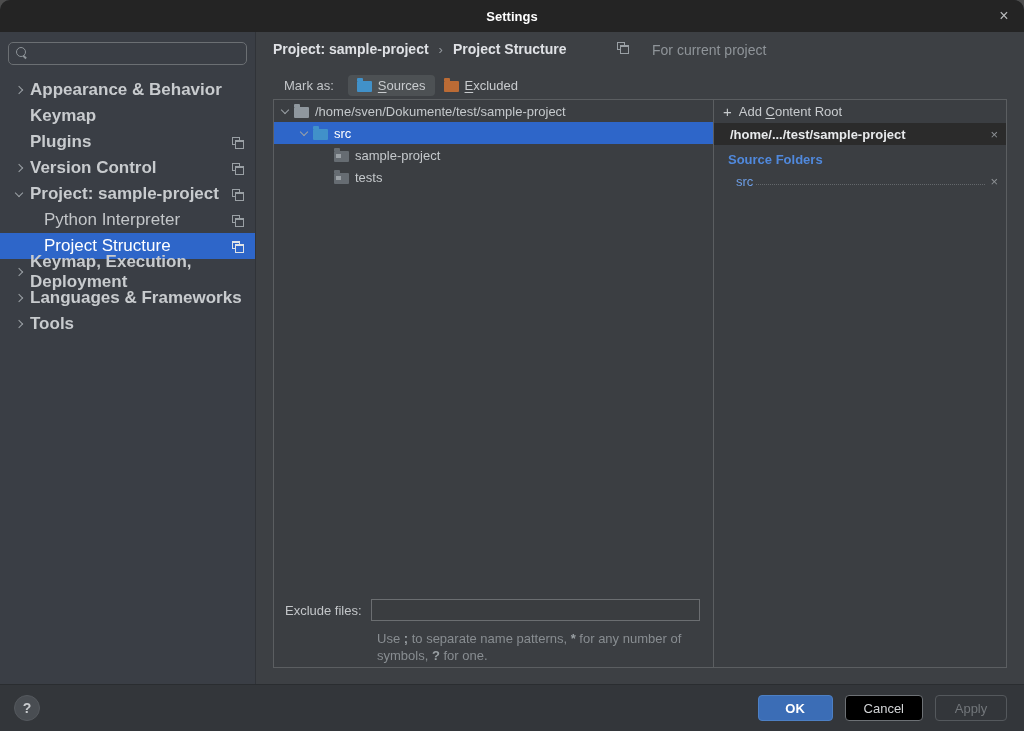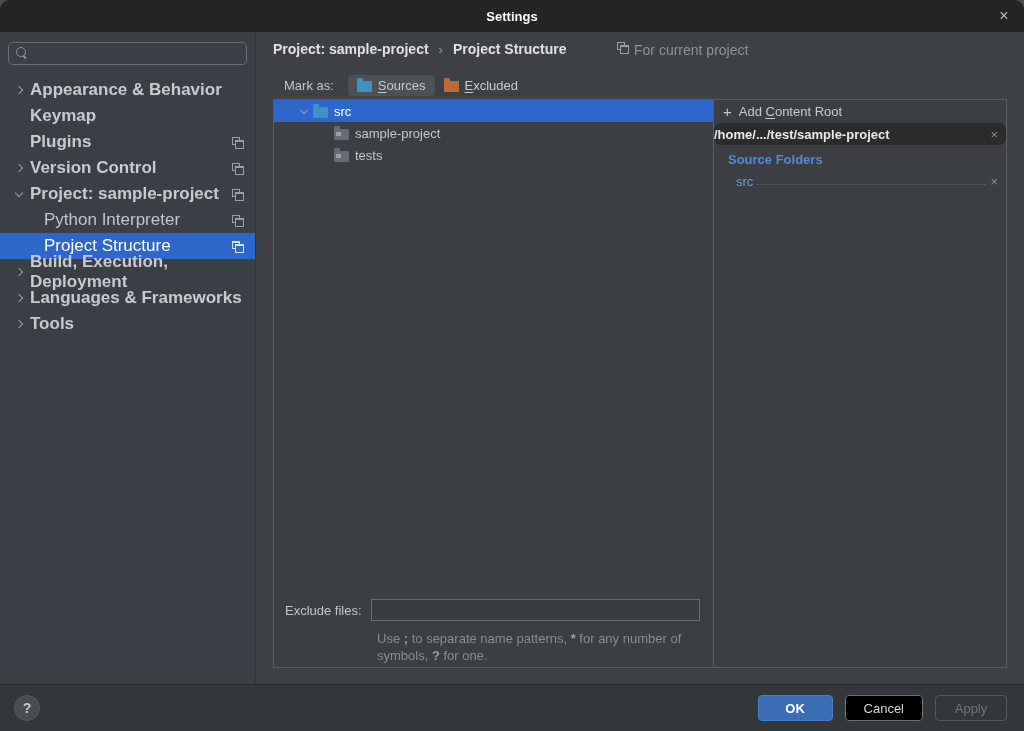--- a/index.html
+++ b/index.html
@@ -74,21 +74,21 @@
   .nav-item.selected .dup-icon::before,
   .nav-item.selected .dup-icon::after { border-color:#dfe3e7;
     box-shadow:inset 0 2px 0 -1px #dfe3e7, inset 0 4px 0 -3px #dfe3e7; }
   
   .main { position:absolute; left:257px; top:32px; right:0; bottom:47px; background:#3d4044; }
   .crumbs {
     position:absolute; left:16px; top:9px; display:flex; align-items:center;
     font-size:14px; color:#dfe1e5; font-weight:bold;
   }
   .crumb-sep { color:#93989d; font-weight:normal; margin:0 10px; font-size:13px; }
-  .scope { position:absolute; left:360px; top:10px; display:flex; align-items:center; gap:6px;
+  .scope { position:absolute; left:360px; top:10px; display:flex; align-items:center; gap:24px;
     color:#8f9499; font-size:14px; }
   .scope .dup-icon { position:static; }
   .scope .dup-icon::after { background:#3d4044; }
   .markas-row {
     position:absolute; left:27px; top:43px; display:flex; align-items:center;
     font-size:13px; color:#c3c6c9;
   }
   .markas-label { margin-right:14px; }
   .mark-btn {
     display:flex; align-items:center; gap:6px; padding:3px 9px;
@@ -143,21 +143,21 @@
   .exclude-help b { color:#9aa0a4; }
   
   .add-root-row {
     height:23px; display:flex; align-items:center; gap:7px; padding-left:9px;
     color:#c8cbce; font-size:13px; cursor:pointer;
   }
   .plus-icon { color:#c8cbce; font-size:15px; line-height:1; }
   .add-root-row u { text-underline-offset:2px; }
   .root-row {
     height:22px; background:#2b2b2b; display:flex; align-items:center;
-    padding:0 8px 0 0; color:#e8eaec; font-size:13px; font-weight:bold;border-radius:7px;
+    padding:0 8px 0 16px; color:#e8eaec; font-size:13px; font-weight:bold;
   }
   .root-row .grow { flex:1; }
   .x-icon { color:#8d9195; font-size:13px; font-weight:normal; cursor:pointer; }
   .sf-title { margin:7px 0 2px 14px; color:#5089dd; font-size:13px; font-weight:bold; }
   .sf-row {
     height:20px; display:flex; align-items:flex-end; padding:0 8px 0 22px;
     color:#6d9ee6; font-size:13px;
   }
   .sf-row .leader { flex:1; border-bottom:1px dotted #63676b; margin:0 5px 4px 3px; }
   
@@ -225,21 +225,21 @@
       <li class="nav-item child">
         <span>Python Interpreter</span>
         <span class="dup-icon"></span>
       </li>
       <li class="nav-item child selected">
         <span>Project Structure</span>
         <span class="dup-icon"></span>
       </li>
       <li class="nav-item">
         <span class="chev"></span>
-        <span>Build, Execution, Deployment</span>
+        <span>Keymap, Execution, Deployment</span>
       </li>
       <li class="nav-item">
         <span class="chev"></span>
         <span>Languages &amp; Frameworks</span>
       </li>
       <li class="nav-item">
         <span class="chev"></span>
         <span>Tools</span>
       </li>
     </ul>
@@ -265,20 +265,25 @@
       </span>
       <span class="mark-btn">
         <span class="folder orange"></span>
         <span><u>E</u><span>xcluded</span></span>
       </span>
     </div>
 
     <div class="content-box">
 
       <div class="tree-pane">
+        <div class="tree-row">
+          <span class="chev down"></span>
+          <span class="folder gray"></span>
+          <span>/home/sven/Dokumente/test/sample-project</span>
+        </div>
         <div class="tree-row selected ind1">
           <span class="chev down"></span>
           <span class="folder blue"></span>
           <span>src</span>
         </div>
         <div class="tree-row ind2">
           <span class="folder dim"></span>
           <span>sample-project</span>
         </div>
         <div class="tree-row ind2">

